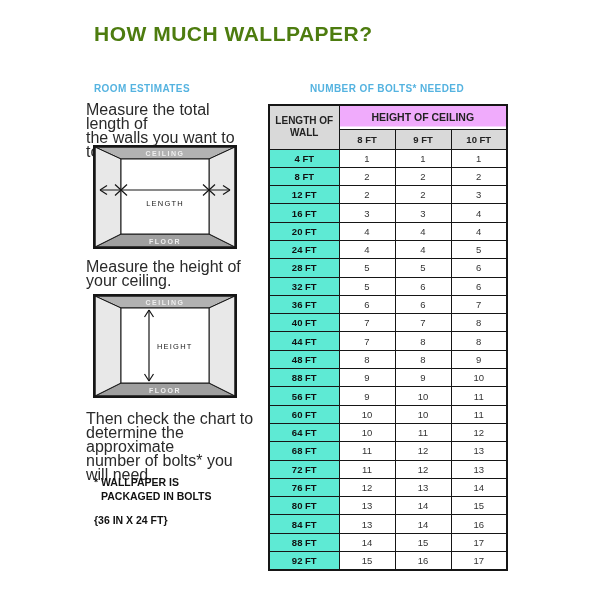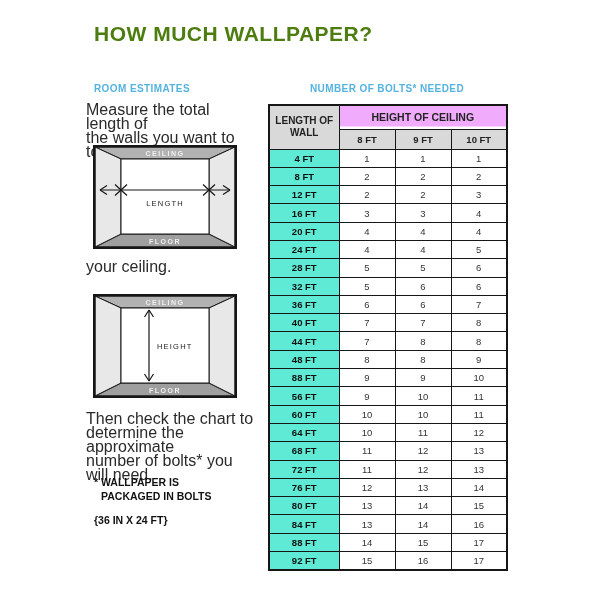--- a/index.html
+++ b/index.html
@@ -112,20 +112,21 @@
     <path d="M137,45 l-7,-4.5 M137,45 l-7,4.5"></path>
     <path d="M22,39.5 L34,50.5 M22,50.5 L34,39.5"></path>
     <path d="M110,39.5 L122,50.5 M110,50.5 L122,39.5"></path>
   </g>
   <text class="wall-label" x="72" y="10.5" text-anchor="middle">CEILING</text>
   <text class="wall-label" x="72" y="99" text-anchor="middle">FLOOR</text>
   <text class="dim-label" x="72" y="61" text-anchor="middle">LENGTH</text>
 </svg>
 
 <div class="abs step-text" id="step2">
+  <div>Measure the height of</div>
   <div>your ceiling.</div>
 </div>
 
 <svg class="abs" id="diagram2" width="144" height="104" viewBox="0 0 144 104">
   <polygon points="2,2 142,2 116,14 28,14" fill="#b2b2b2" stroke="#161616" stroke-width="1"></polygon>
   <polygon points="2,102 142,102 116,89 28,89" fill="#9f9f9f" stroke="#161616" stroke-width="1"></polygon>
   <polygon points="2,2 28,14 28,89 2,102" fill="#e8e8e8" stroke="#161616" stroke-width="1"></polygon>
   <polygon points="142,2 116,14 116,89 142,102" fill="#e8e8e8" stroke="#161616" stroke-width="1"></polygon>
   <rect x="28" y="14" width="88" height="75" fill="#ffffff" stroke="#161616" stroke-width="1"></rect>
   <rect x="1.25" y="1.25" width="141.5" height="101.5" fill="none" stroke="#161616" stroke-width="2.5"></rect>

